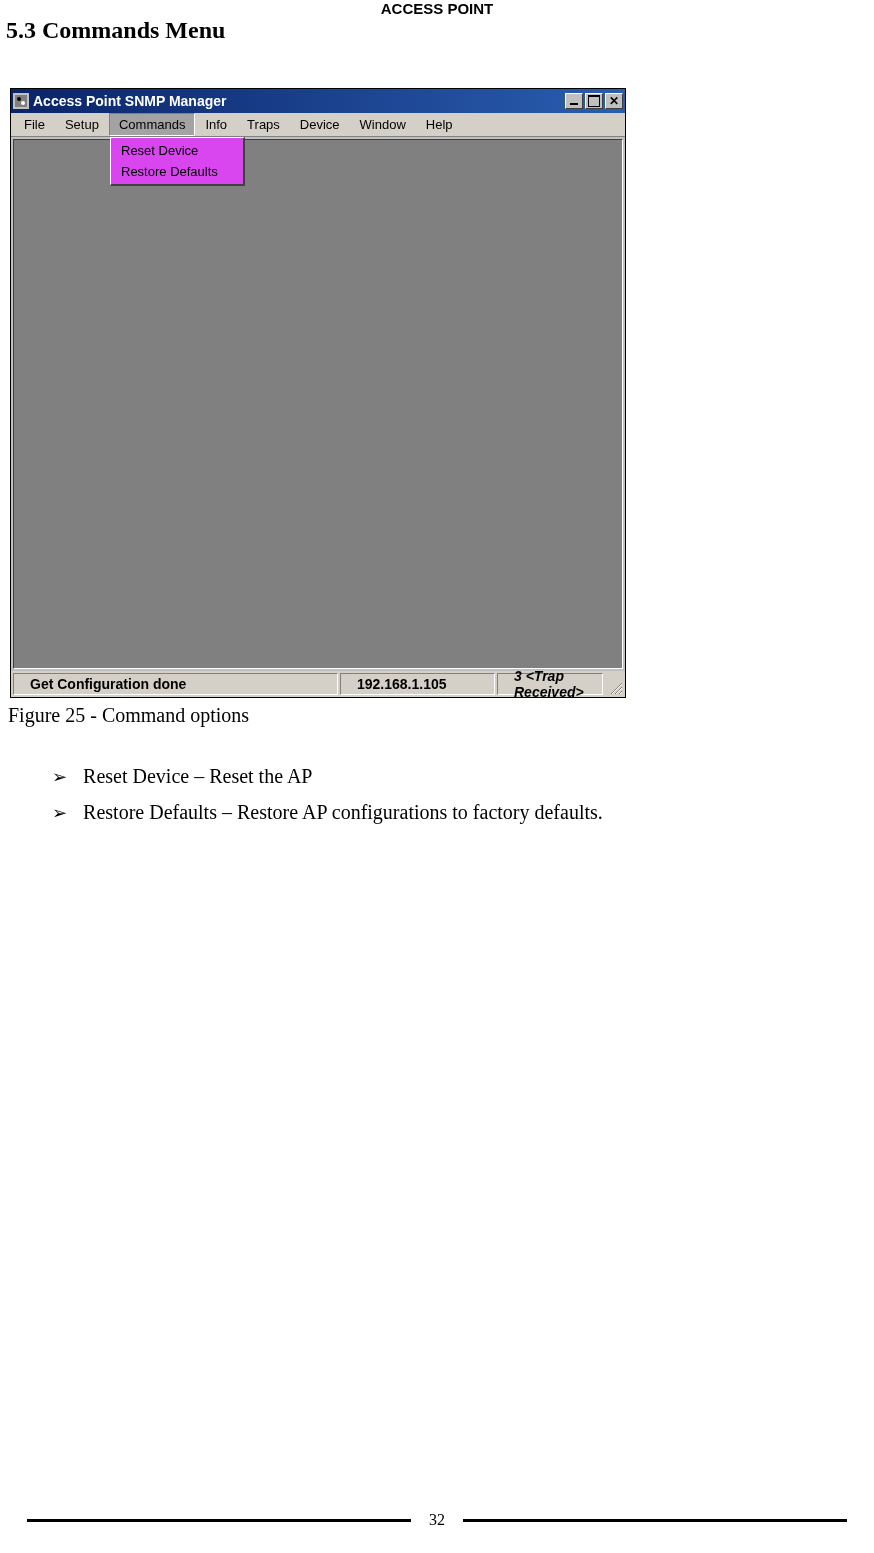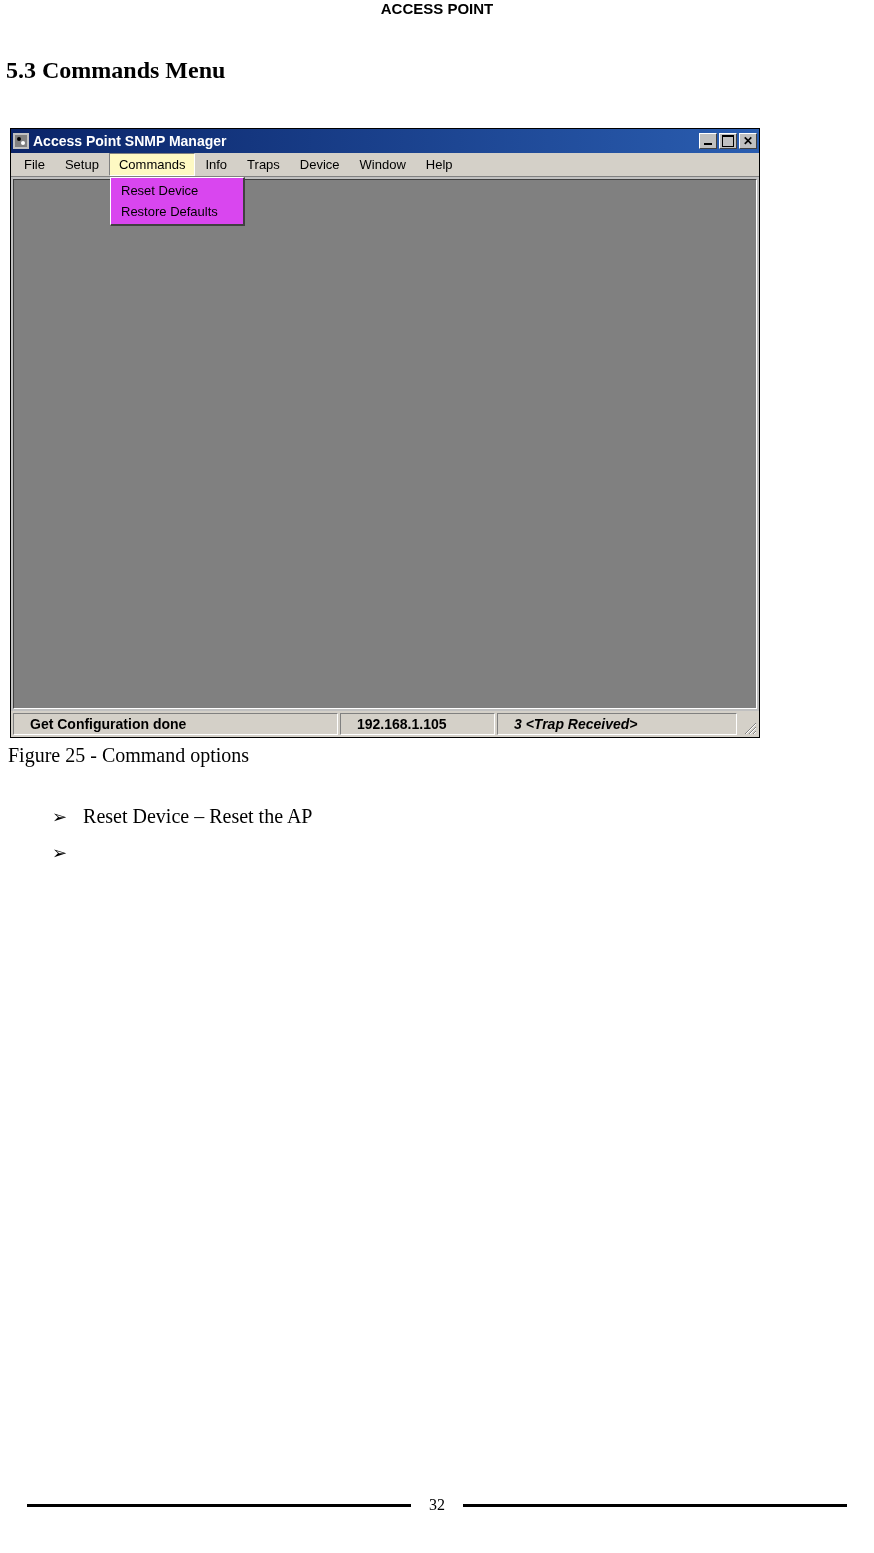--- a/index.html
+++ b/index.html
@@ -11,31 +11,30 @@
       height: 1553px;
       position: relative;
       padding: 0;
     }
     .page-header {
       text-align: center;
       font-family: Arial, sans-serif;
       font-weight: bold;
       font-size: 15px;
       padding-top: 0;
-      margin-bottom: 40px;
     }
     .section-heading {
       font-size: 24px;
       font-weight: bold;
       margin-left: 6px;
       margin-bottom: 44px;
     }
     .window {
       margin-left: 10px;
-      width: 750px;
+      width: 616px;
       border: 1px solid #000;
       background: #c0c0c0;
       font-family: Tahoma, Arial, sans-serif;
     }
     .titlebar {
       background: linear-gradient(to right, #0a2468, #2a5db0);
       height: 24px;
       display: flex;
       align-items: center;
       justify-content: space-between;
@@ -98,21 +97,21 @@
       padding: 3px 10px 3px 10px;
       cursor: default;
       display: flex;
       align-items: center;
     }
     .menu-item.pressed {
       border-top: 1px solid #808080;
       border-left: 1px solid #808080;
       border-right: 1px solid #fff;
       border-bottom: 1px solid #fff;
-      background: #fef9c3;
+      background: #a3a3a3;
       padding: 2px 9px 2px 9px;
     }
     .dropdown {
       position: absolute;
       top: 24px;
       left: 99px;
       background: #d946ef;
       border-top: 1px solid #fff;
       border-left: 1px solid #fff;
       border-right: 2px solid #404040;
@@ -180,21 +179,21 @@
       align-items: flex-start;
       margin-bottom: 12px;
       gap: 16px;
     }
     .bullet-marker {
       font-size: 18px;
       line-height: 24px;
     }
     .page-footer {
       position: absolute;
-      bottom: 39px;
+      bottom: 24px;
       left: 0;
       right: 0;
       display: flex;
       align-items: flex-end;
       justify-content: center;
       gap: 18px;
     }
     .footer-line {
       height: 3px;
       background: #000;
@@ -280,20 +279,21 @@
   <span>Figure 25 - Command options</span>
 </div>
 
 <div class="bullet-list">
   <div class="bullet-row">
     <span class="bullet-marker">➢</span>
     <span>Reset Device – Reset the AP</span>
   </div>
   <div class="bullet-row">
     <span class="bullet-marker">➢</span>
+    <span>Restore Defaults – Restore AP configurations to factory defaults.</span>
   </div>
 </div>
 
 <div class="page-footer">
   <div class="footer-wrap">
     <div class="footer-line"></div>
     <span class="footer-num">32</span>
     <div class="footer-line"></div>
   </div>
 </div>

